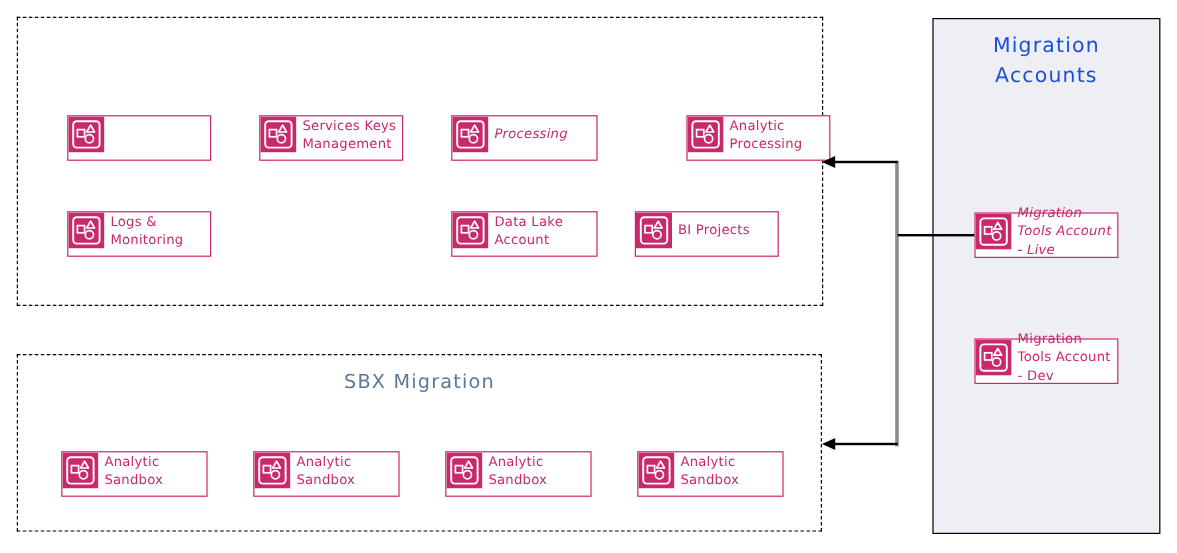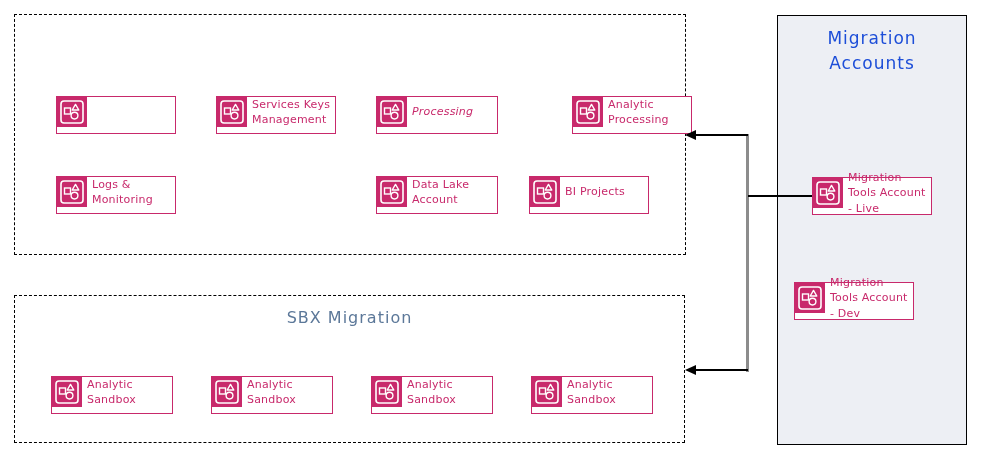--- a/index.html
+++ b/index.html
@@ -47,22 +47,22 @@
   .sb4 { left:521px; top:81px;margin-left:36px; }
   .sb5 { left:41px;  top:161px; }
   .sb6 { left:361px; top:161px; }
   .sb7 { left:514px; top:161px; }
   
   .xb1 { left:36px;  top:80px; }
   .xb2 { left:196px; top:80px; }
   .xb3 { left:356px; top:80px; }
   .xb4 { left:516px; top:80px; }
   
-  .mb1 { left:34px; top:161px; }
-  .mb2 { left:16px; top:266px; }
+  .mb1 { left:34px; top:161px;font-style:italic; }
+  .mb2 { left:34px; top:266px; }
   
   .conn { position:absolute; background:#000000; }
   .conn-trunk { left:746px; top:134px; width:3px; height:238px; background:#8C8C8C; }
   .conn-top-line    { left:694px; top:134px; width:54px; height:2px; }
   .conn-bottom-line { left:694px; top:369px; width:54px; height:2px; }
   .conn-live-line   { left:748px; top:195px; width:64px; height:2px; }
   .arrowhead {
     position:absolute; width:0; height:0;
     border-top:5px solid transparent; border-bottom:5px solid transparent;
     border-right:11px solid #000000;

